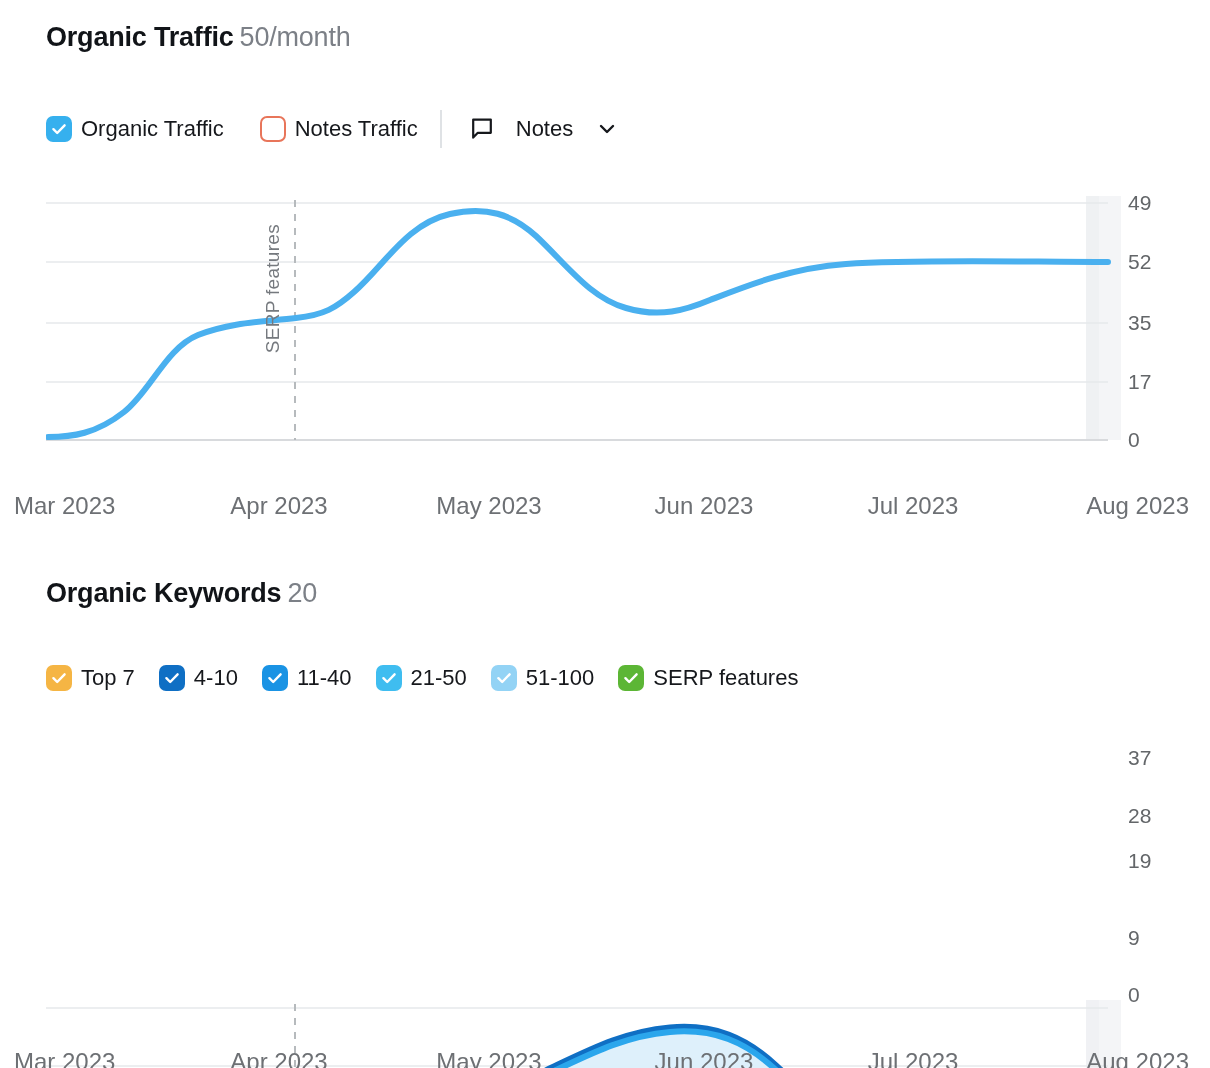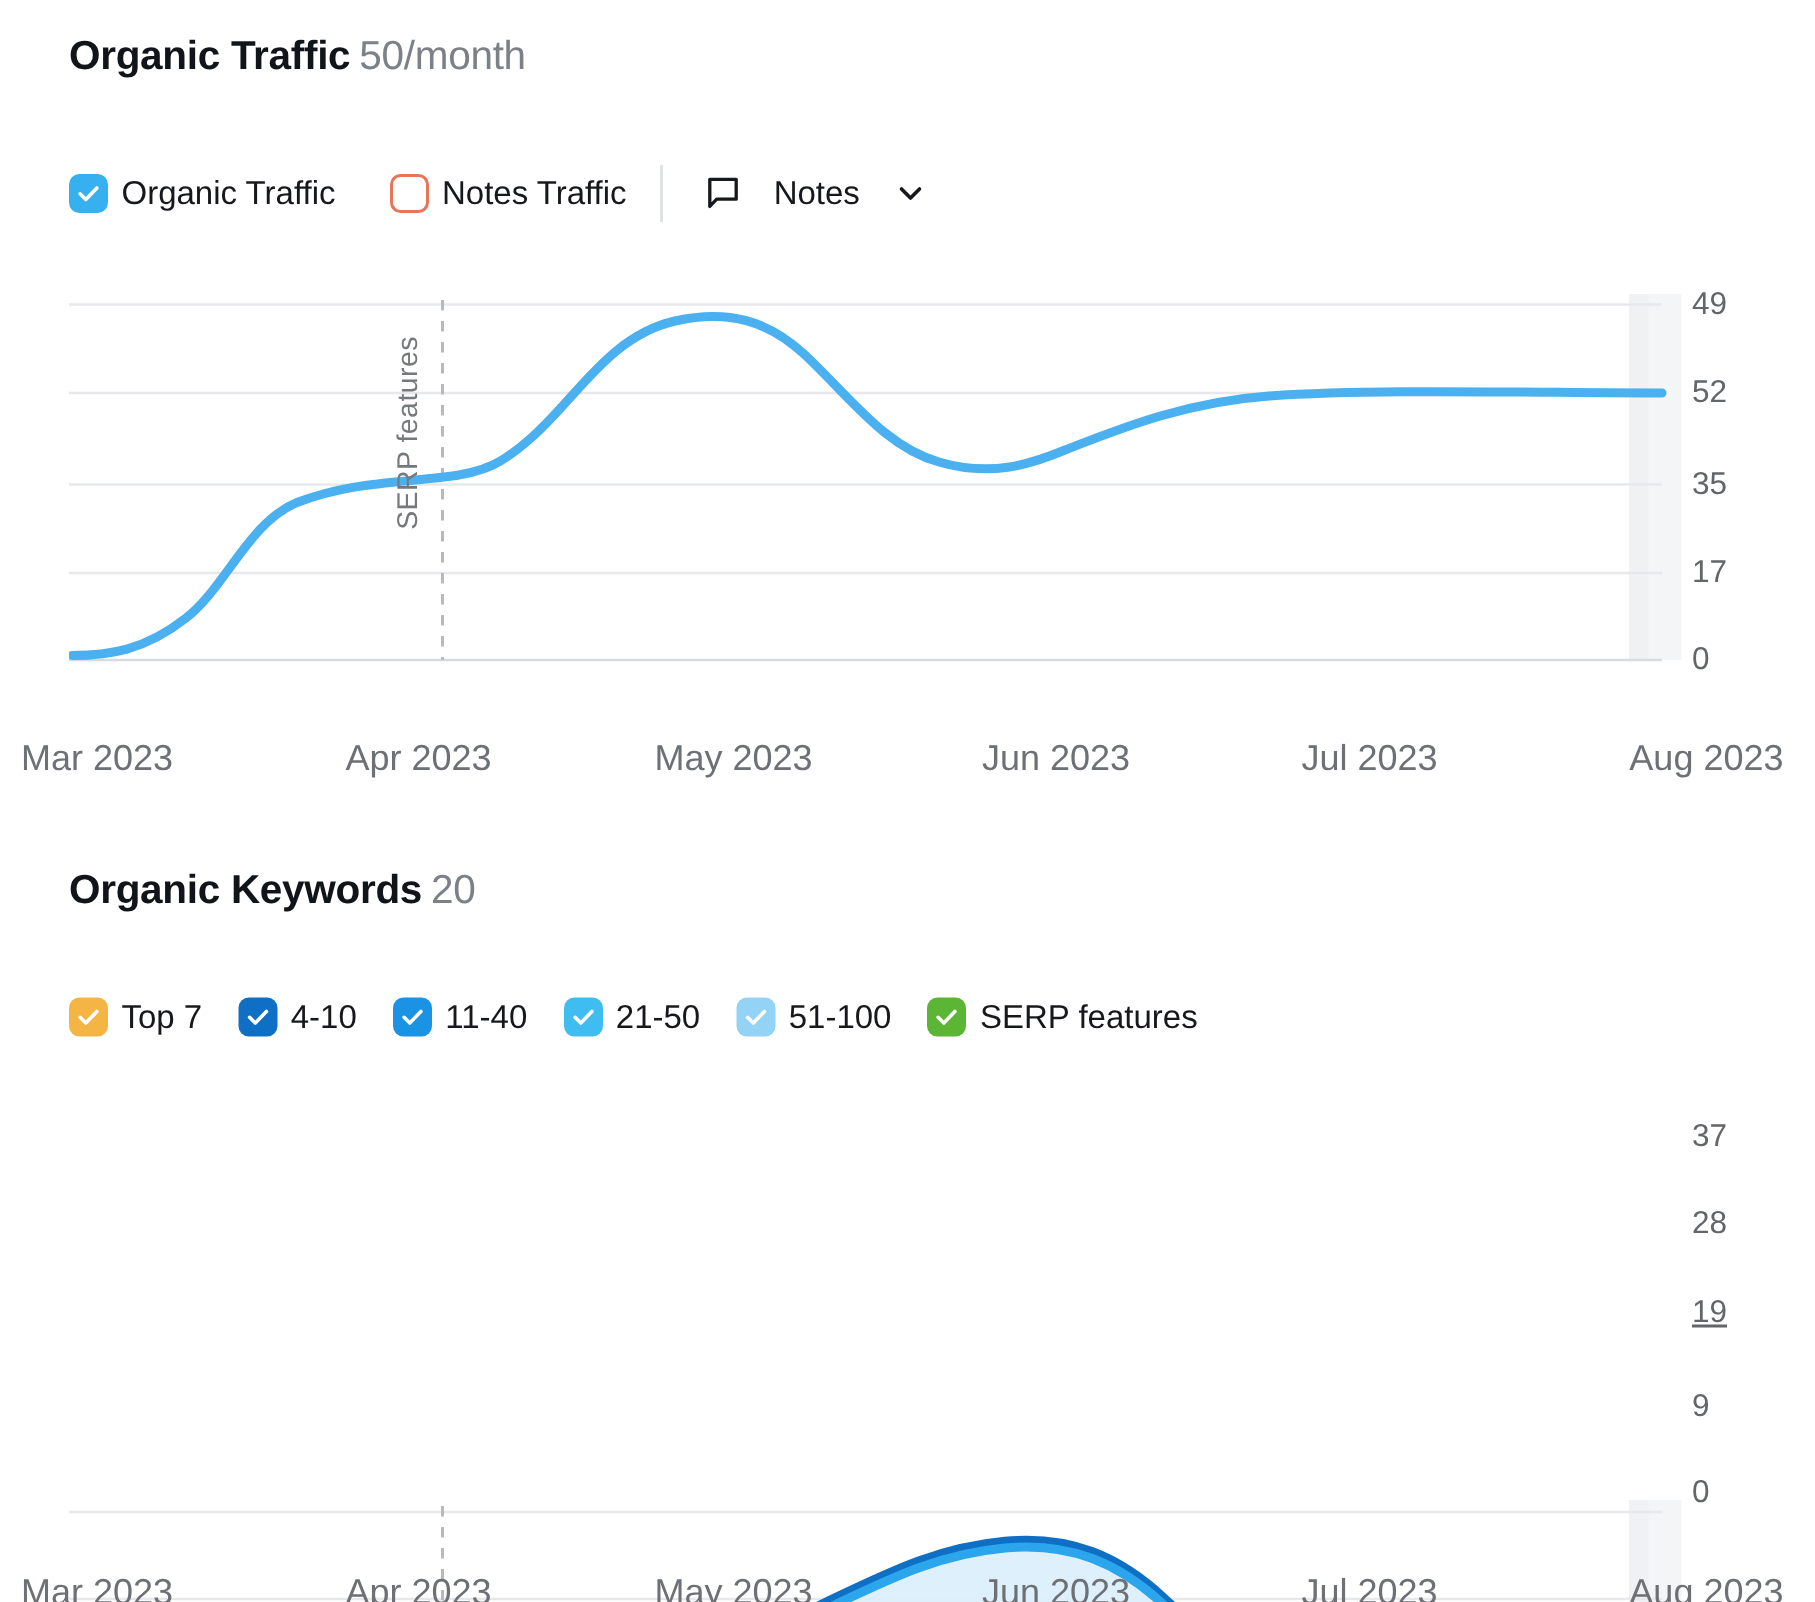--- a/index.html
+++ b/index.html
@@ -288,21 +288,21 @@
              C 270,227 300,226 340,225 C 390,224 430,223 470,222
              C 520,221 560,220 624,220 C 700,220 760,222 830,222
              C 900,222 990,221 1062,221" fill="none" stroke="#5cb635" stroke-width="6" stroke-linecap="round" stroke-linejoin="round"></path>
   </svg>
 
 </div>
 
 <div class="yaxis" style="left:1128px; top:750px; height:255px;">
   <span class="ytick" style="top:8px;">37</span>
   <span class="ytick" style="top:66px;">28</span>
-  <span class="ytick" style="top:125px;text-decoration:underline;">19</span>
+  <span class="ytick" style="top:111px;">19</span>
   <span class="ytick" style="top:188px;">9</span>
   <span class="ytick" style="top:245px;">0</span>
 </div>
 
 <div class="xaxis" style="top:1024px;">
   <span class="xtick first" style="left:14px;">Mar 2023</span>
   <span class="xtick" style="left:279px;">Apr 2023</span>
   <span class="xtick" style="left:489px;">May 2023</span>
   <span class="xtick" style="left:704px;">Jun 2023</span>
   <span class="xtick" style="left:913px;">Jul 2023</span>

